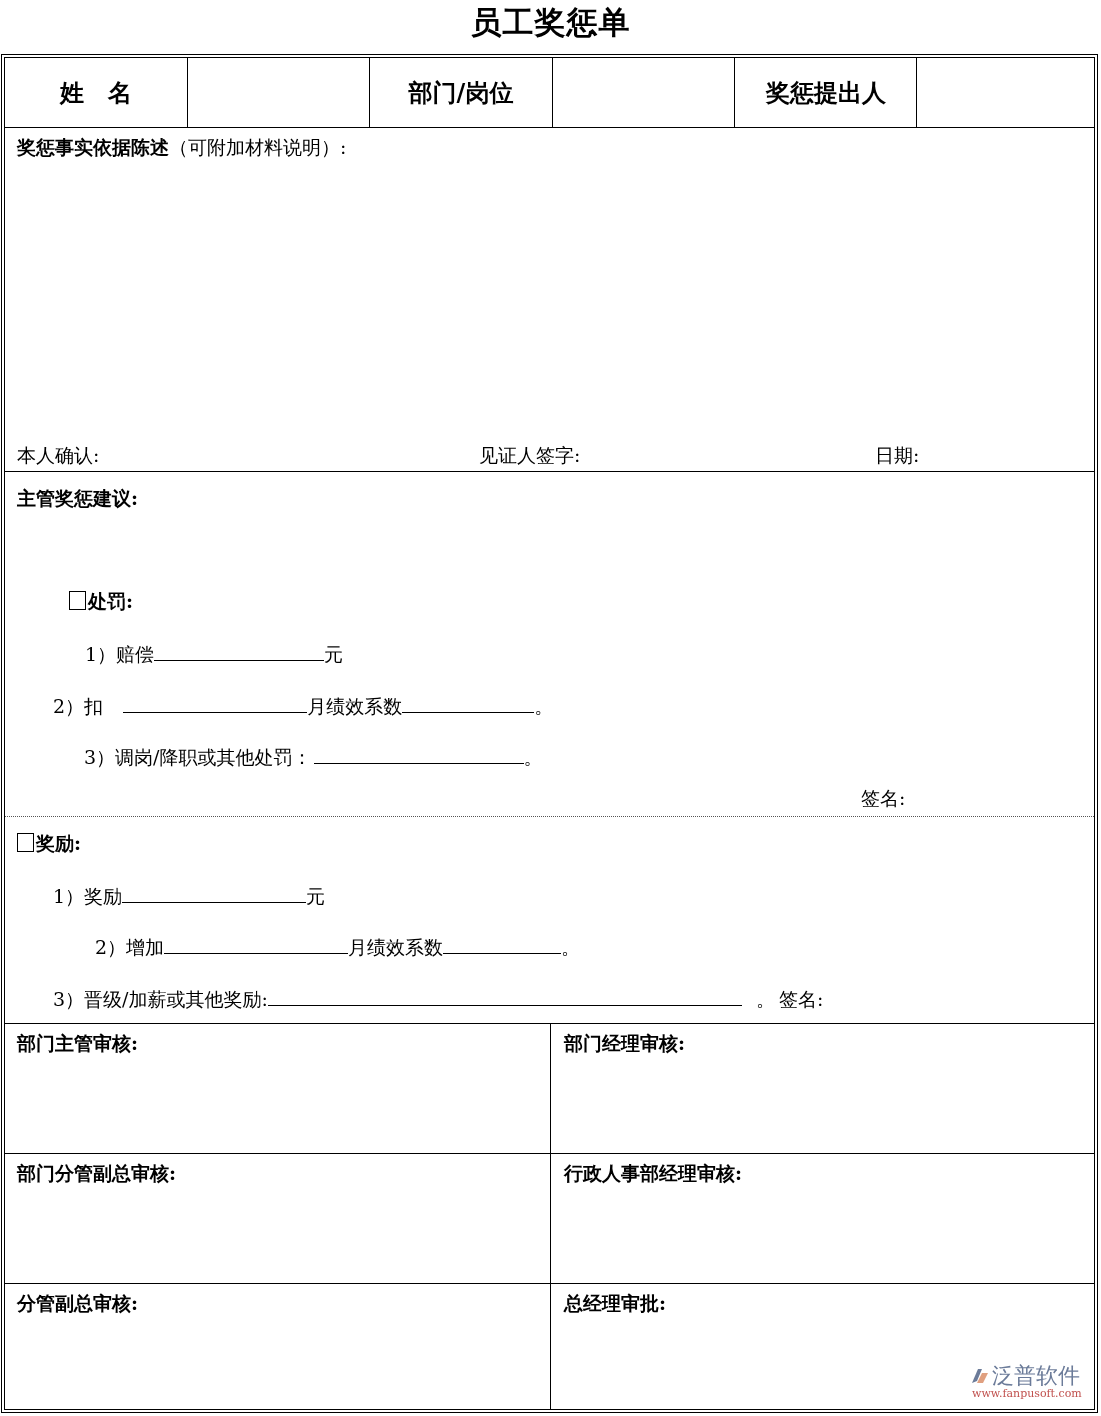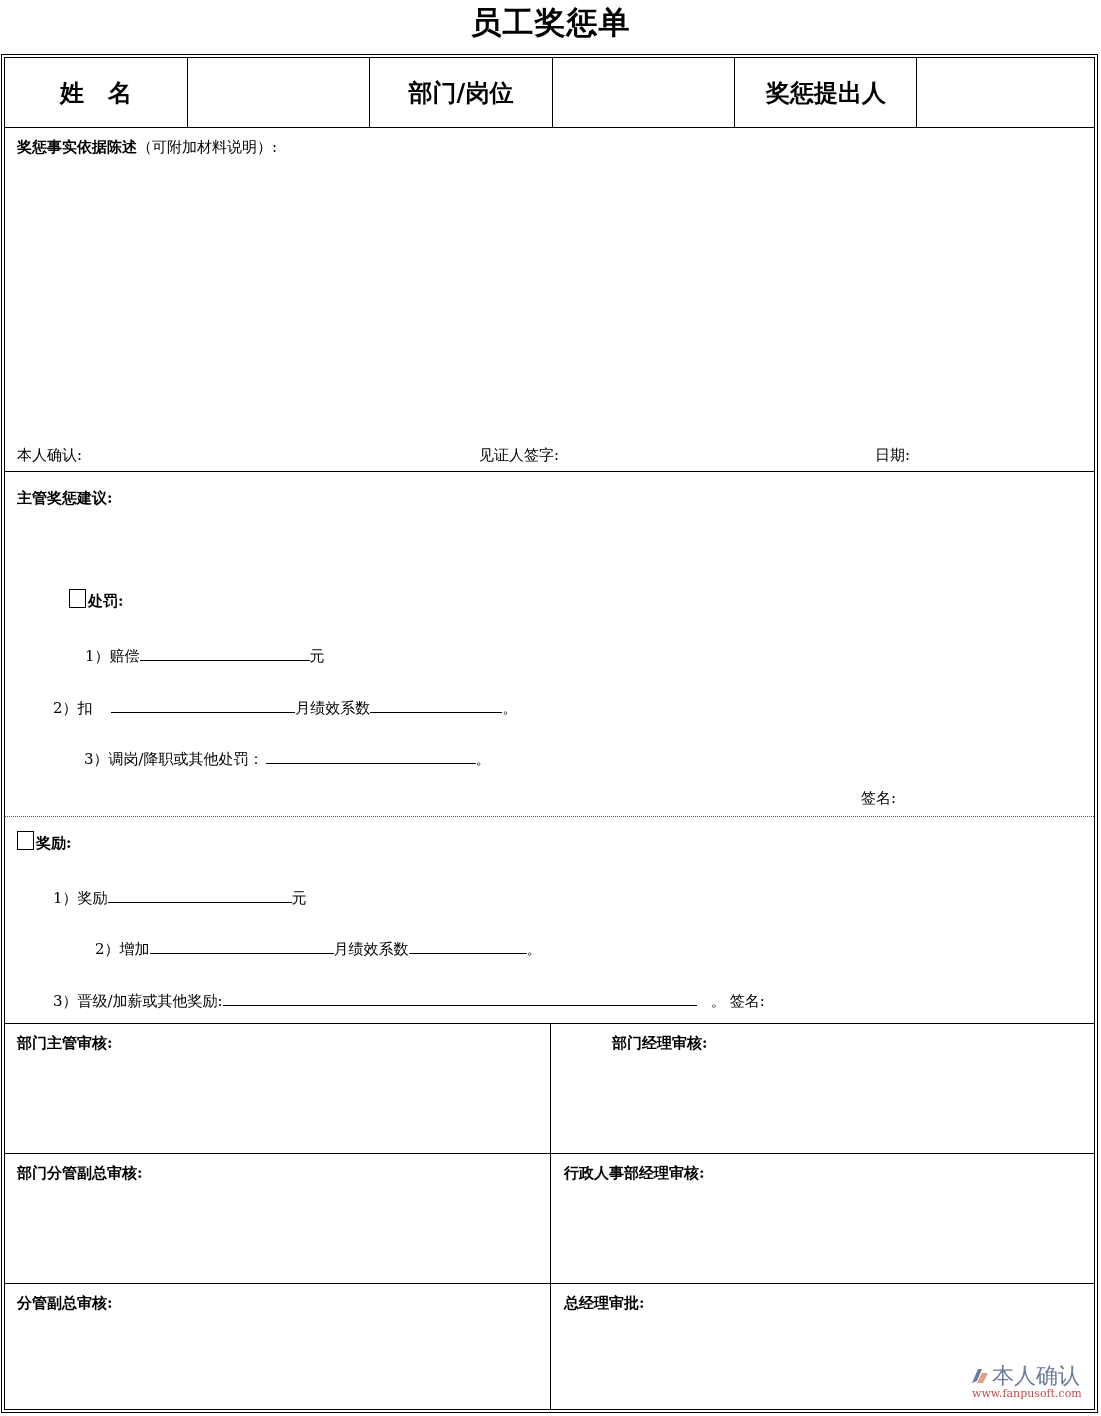--- a/index.html
+++ b/index.html
@@ -11,21 +11,21 @@
   .frame { position: absolute; left: 1px; top: 54px; width: 1095px; height: 1357px;
            border: 1px solid #000; }
   .inner { position: absolute; left: 2px; top: 2px; right: 2px; bottom: 2px;
            border: 1px solid #000; }
   .abs { position: absolute; }
   .hline { position: absolute; left: 0; right: 0; height: 0; border-top: 1.5px solid #000; }
   .hdash { position: absolute; left: 0; right: 0; height: 0; border-top: 1px dotted #555; }
   .vline { position: absolute; width: 0; border-left: 1.5px solid #000; }
   .hdr-cell { position: absolute; top: 0; height: 69px; display: flex; align-items: center;
               justify-content: center; font-size: 24px; font-weight: bold; }
-  .txt { position: absolute; font-size: 15px; white-space: nowrap; line-height: 30px; }
+  .txt { position: absolute; font-size: 19px; white-space: nowrap; line-height: 30px; }
   .bold { font-weight: bold; }
   .blank { display: inline-block; border-bottom: 1.5px solid #000; height: 22px; vertical-align: baseline; }
   .chk { display: inline-block; width: 17px; height: 19px; border: 1.5px solid #000;
          vertical-align: -2px; margin-right: 2px; box-sizing: border-box; }
   .logo { position: absolute; right: 6px; bottom: 4px; width: 120px; height: 44px;
           font-family: "DejaVu Sans", "Liberation Sans", sans-serif; }
   .logo-mark { position: absolute; left: 0; top: 4px; width: 22px; height: 22px; }
   .logo-name { position: absolute; left: 24px; top: 0; font-size: 22px; color: #6b7b99; letter-spacing: 0px; }
   .logo-url { position: absolute; left: 4px; top: 26px; font-size: 11px; color: #c0504d;
               font-family: "DejaVu Serif", "Liberation Serif", serif; }
@@ -100,38 +100,38 @@
     <div class="hline" style="top:965px;"></div>
 
     <div class="vline" style="left:545px;top:965px;height:386px;"></div>
     <div class="hline" style="top:1095px;"></div>
     <div class="hline" style="top:1225px;"></div>
 
     <div class="abs" style="left:0;top:966px;width:545px;height:129px;">
       <div class="txt bold" style="left:12px;top:4px;">部门主管审核:</div>
     </div>
     <div class="abs" style="left:547px;top:966px;width:540px;height:129px;">
-      <div class="txt bold" style="left:12px;top:4px;margin-left:48px;">部门经理审核:</div>
+      <div class="txt bold" style="left:12px;top:4px;">部门经理审核:</div>
     </div>
     <div class="abs" style="left:0;top:1096px;width:545px;height:129px;">
       <div class="txt bold" style="left:12px;top:4px;">部门分管副总审核:</div>
     </div>
     <div class="abs" style="left:547px;top:1096px;width:540px;height:129px;">
       <div class="txt bold" style="left:12px;top:4px;">行政人事部经理审核:</div>
     </div>
     <div class="abs" style="left:0;top:1226px;width:545px;height:125px;">
       <div class="txt bold" style="left:12px;top:4px;">分管副总审核:</div>
     </div>
     <div class="abs" style="left:547px;top:1226px;width:540px;height:125px;">
       <div class="txt bold" style="left:12px;top:4px;">总经理审批:</div>
     </div>
 
     <div class="logo">
       <svg class="logo-mark" viewBox="0 0 22 22">
         <path d="M4 18 L10 4 L14 4 L9 16 Z" fill="#6b7b99"></path>
         <path d="M9 18 L14 8 L20 8 L15 18 Z" fill="#e0a080"></path>
       </svg>
-      <div class="logo-name">本人确认</div>
+      <div class="logo-name">泛普软件</div>
       <div class="logo-url">www.fanpusoft.com</div>
     </div>
 
   </div>
 </div>
 
 </body></html>

